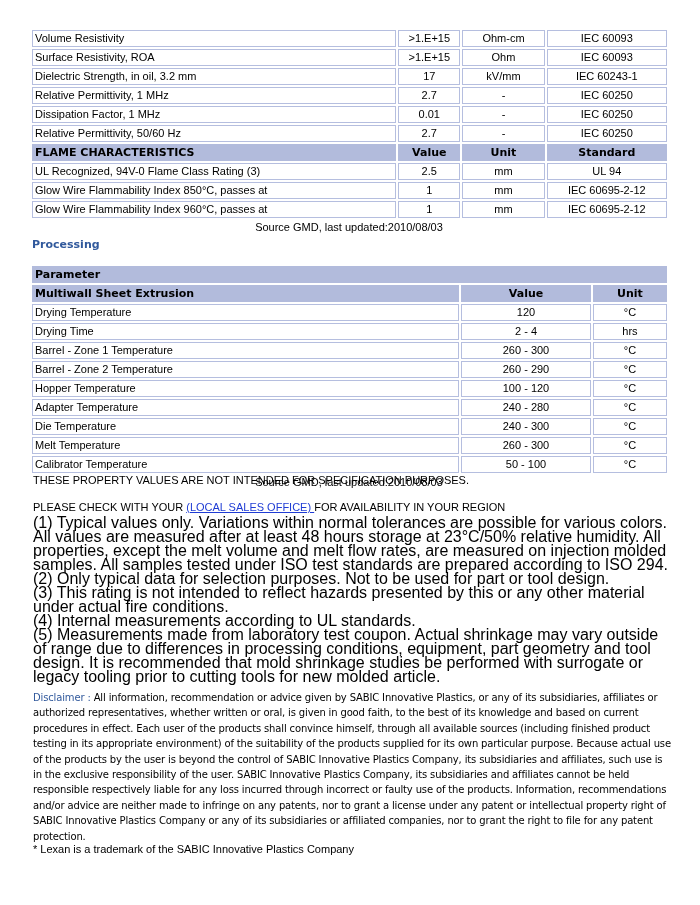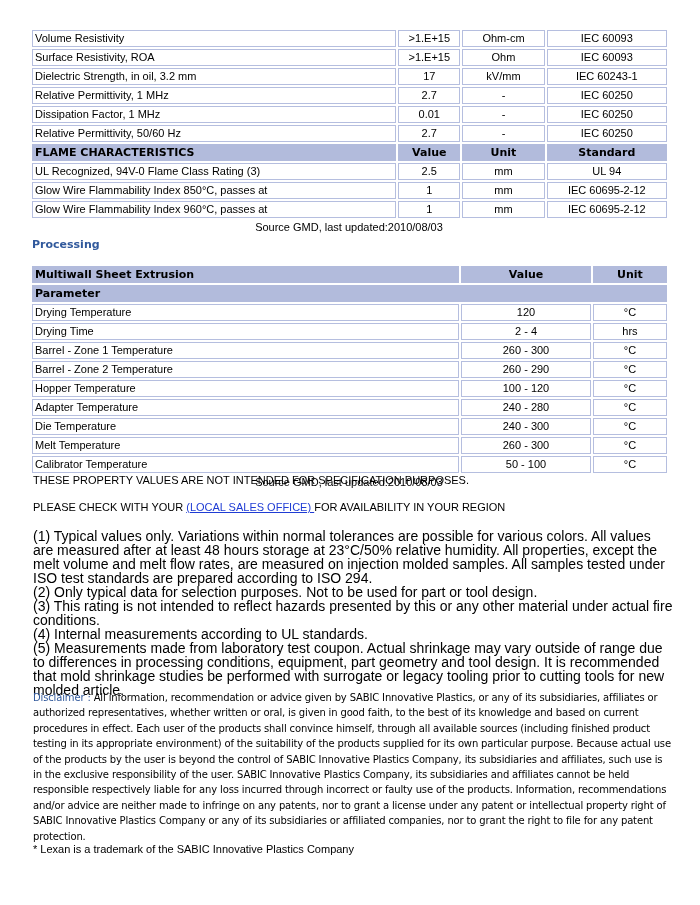--- a/index.html
+++ b/index.html
@@ -10,21 +10,21 @@
   td { font-size: 11px; line-height: 13px; padding: 1px 2px; border: 1px solid #b5bedf; background: #fff; white-space: nowrap; }
   td.c { text-align: center; }
   tr.hdr td { background: #b2bbdc; border-color: #b2bbdc; font-family: "DejaVu Sans", sans-serif; font-weight: bold; font-size: 11px; }
   .t1 { margin-left: -2px; margin-top: -2px; width: 639px; }
   .source { text-align: center; font-size: 11px; line-height: 13px; margin-top: 1px; padding-right: 1px; }
   .section-title { color: #31599c; font-family: "DejaVu Sans", sans-serif; font-weight: bold; font-size: 11px; margin-top: 4px; height: 26px; }
   .t2 { margin-left: -2px; width: 639px; }
   p { margin: 0; }
   .notice { font-size: 11px; position: absolute; left: 33px; }
   .notice a { color: #1f3cd4; text-decoration: underline; }
-  .notes { position: absolute; left: 33px; top: 529px; width: 640px; font-size: 14px; line-height: 14px; }
+  .notes { position: absolute; left: 33px; top: 516px; width: 640px; font-size: 16px; line-height: 14px; }
   .disclaimer { position: absolute; left: 33px; top: 678px; width: 640px; font-family: "DejaVu Sans", sans-serif; font-weight: normal; font-size: 10px; line-height: 15.4px; letter-spacing: -0.15px; margin-top: 12px; }
   .disclaimer .lbl { color: #31599c; }
   .tm { position: absolute; left: 33px; top: 843px; font-size: 11px; }
 </style>
 </head>
 <body>
 
 <div class="wrap">
   <table class="t1">
     <colgroup>
@@ -104,26 +104,26 @@
   <div class="section-title">Processing</div>
 
   <table class="t2">
     <colgroup>
         <col style="width:421px">
         <col style="width:128px">
         <col style="width:73px">
       </colgroup>
     <tbody>
         <tr class="hdr">
+      <td colspan="3">Parameter</td>
+    </tr>
+    <tr class="hdr">
       <td>Multiwall Sheet Extrusion</td>
       <td class="c">Value</td>
       <td class="c">Unit</td>
-    </tr>
-    <tr class="hdr">
-      <td colspan="3">Parameter</td>
     </tr>
     </tbody>
       <tbody id="proc-body">
         <tr>
           <td>Drying Temperature</td>
           <td class="c">120</td>
           <td class="c">°C</td>
         </tr>
         <tr>
           <td>Drying Time</td>

